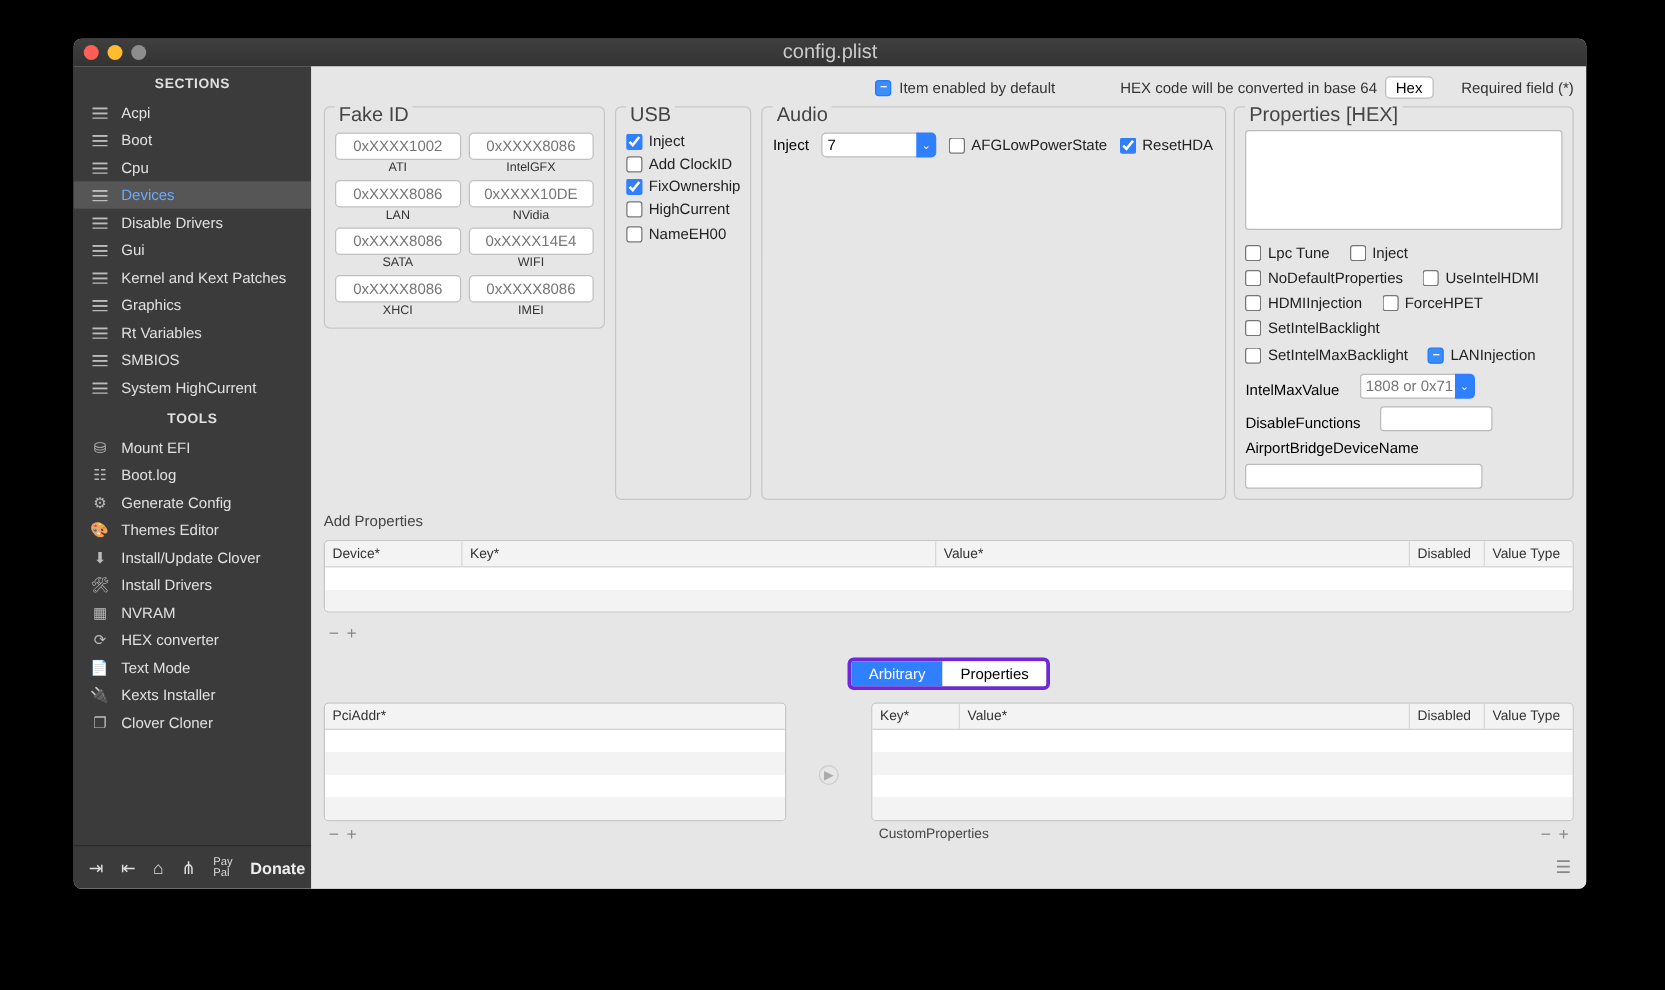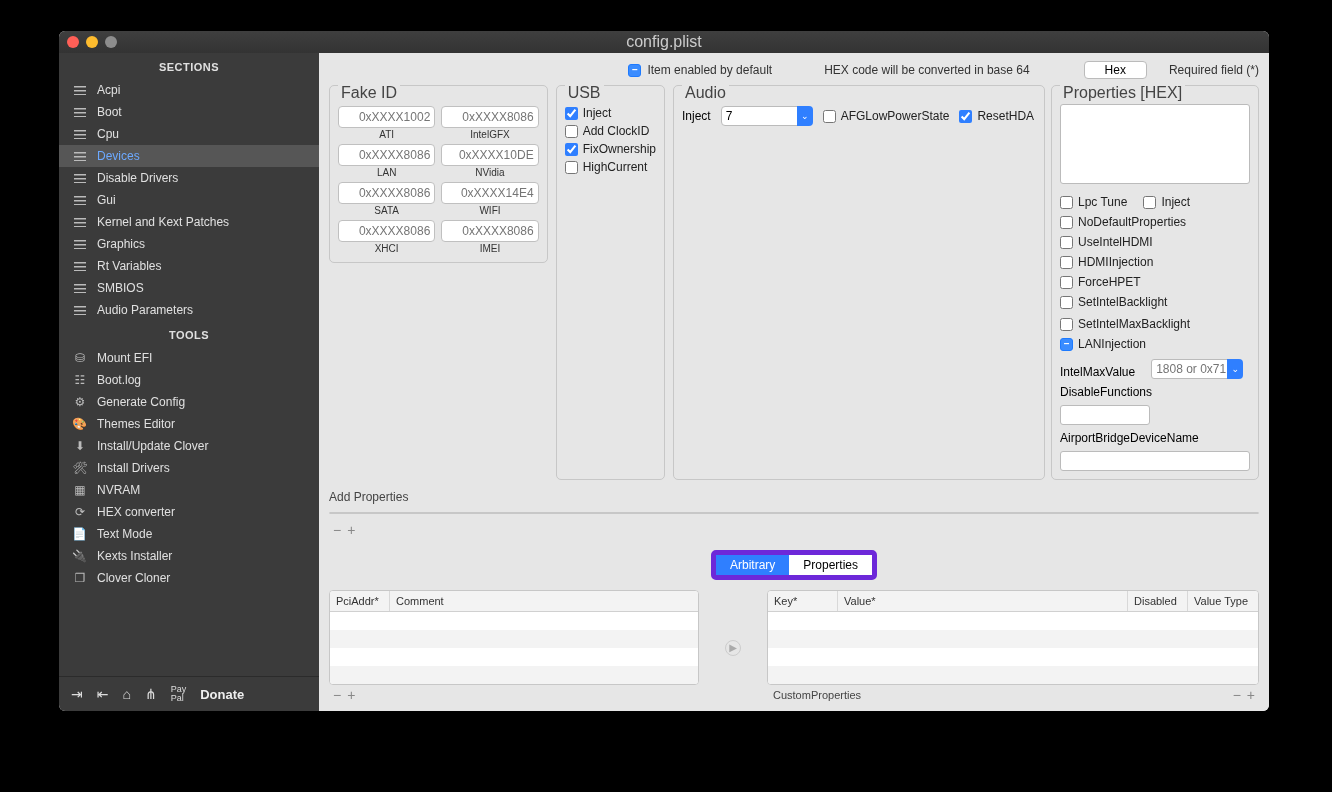--- a/index.html
+++ b/index.html
@@ -4,42 +4,42 @@
 <style>
 * { box-sizing: border-box; margin: 0; padding: 0; font-family: -apple-system, BlinkMacSystemFont, "Helvetica Neue", sans-serif; font-size: 12px; }
 body { background: #000; width: 1332px; height: 792px; position: relative; }
 .window { position: absolute; left: 59px; top: 31px; width: 1210px; height: 680px; background: #e6e6e6; border-radius: 6px; box-shadow: 0 10px 40px rgba(0,0,0,0.5); overflow: hidden; display: flex; flex-direction: column; }
 .titlebar { height: 22px; background: linear-gradient(#3f3f3f,#333); display: flex; align-items: center; padding: 0 8px; position: relative; }
 .traffic { display: flex; gap: 7px; }
 .tl { width: 12px; height: 12px; border-radius: 50%; }
 .tl.red { background: #ff5f57; } .tl.yellow { background: #febc2e; } .tl.green { background: #8d8d8d; }
 .titlebar .title { position: absolute; left: 0; right: 0; text-align: center; color: #ccc; font-size: 16px; }
 .body { flex: 1; display: flex; min-height: 0; }
-.sidebar { width: 260px; background: #3b3b3b; color: #ddd; display: flex; flex-direction: column; }
+.sidebar { width: 190px; background: #3b3b3b; color: #ddd; display: flex; flex-direction: column; }
 .sidebar-heading { text-align: center; font-weight: 600; font-size: 11px; color: #e0e0e0; padding: 8px 0 6px; letter-spacing: 0.5px; }
 .nav-item { display: flex; align-items: center; gap: 10px; padding: 4px 14px; cursor: pointer; color: #e0e0e0; font-size: 13px; }
 .nav-item.active { background: #565656; color: #6ca9ff; }
 .nav-item .nav-icon { width: 14px; height: 12px; display: inline-flex; align-items: center; justify-content: center; color: #bbb; }
 .list-icon::before { content: ""; display: block; width: 12px; height: 9px; background: linear-gradient(#bbb,#bbb) 0 0/12px 1.5px no-repeat, linear-gradient(#bbb,#bbb) 0 4px/12px 1.5px no-repeat, linear-gradient(#bbb,#bbb) 0 8px/12px 1.5px no-repeat; }
 .footer { margin-top: auto; display: flex; align-items: center; gap: 14px; padding: 8px 12px; border-top: 1px solid #2b2b2b; }
 .footer .ficon { color: #ddd; font-size: 14px; }
 .footer .donate { color: #eee; font-weight: 600; font-size: 13px; }
 .main { flex: 1; background: #e6e6e6; padding: 8px 10px 10px; display: flex; flex-direction: column; gap: 6px; overflow: auto; }
 .topbar { display: flex; align-items: center; gap: 6px; color: #333; }
 .topbar .spacer { flex: 1; }
 .mixbox { display: inline-flex; width: 13px; height: 13px; border: 1px solid #1d7aff; border-radius: 3px; background: #3a8cff; align-items: center; justify-content: center; color: #fff; font-size: 10px; line-height: 1; }
 .mixbox::after { content: "–"; font-weight: bold; }
-.hexbtn { background: #fff; border: 1px solid #bbb; border-radius: 4px; padding: 1px 20px; font-size: 12px; margin-left: 48px; }
+.hexbtn { background: #fff; border: 1px solid #bbb; border-radius: 4px; padding: 1px 8px; font-size: 12px; }
 .row1 { display: flex; gap: 8px; align-items: flex-start; }
 .group { border: 1px solid #c7c7c7; border-radius: 5px; padding: 20px 8px 8px; position: relative; background: #e6e6e6; }
 .group-title { position: absolute; top: -2px; left: 8px; font-size: 16px; color: #444; background: #e6e6e6; padding: 0 3px; }
 .fakeid { width: 225px; }
 .fakegrid { display: grid; grid-template-columns: 1fr 1fr; gap: 4px 6px; }
 .fakecell { display: flex; flex-direction: column; align-items: center; gap: 1px; }
-.fakeinput { width: 100%; height: 22px; border: 1px solid #c0c0c0; border-radius: 4px; background: #fff; color: #bbb; text-align: right; font-size: 12px; padding: 0 4px; }
+.fakeinput { width: 100%; height: 22px; border: 1px solid #c0c0c0; border-radius: 4px; background: #fff; color: #bbb; text-align: center; font-size: 12px; padding: 0 4px; }
 .fakelabel { font-size: 10px; color: #333; }
 .col2 { flex: 1; display: flex; flex-direction: row; gap: 6px; }
 .usbaudio { display: flex; gap: 8px; }
 .usb { flex: 1; }
 .audio { width: 372px; }
 .inline { display: flex; align-items: center; flex-wrap: wrap; gap: 4px 10px; }
 .cb { display: inline-flex; align-items: center; gap: 5px; font-size: 12px; color: #222; white-space: nowrap; }
 .cb input { width: 13px; height: 13px; accent-color: #2f7fff; }
 .sel { height: 20px; border: 1px solid #bbb; border-radius: 4px; background: #fff; font-size: 12px; padding: 0 4px; }
 .selwrap { display: inline-flex; align-items: center; }
@@ -52,21 +52,21 @@
 .section-label { font-size: 12px; color: #444; margin: 4px 0 2px; }
 .table { border: 1px solid #c7c7c7; border-radius: 4px; background: #fff; overflow: hidden; }
 .thead { display: flex; background: #f3f3f3; border-bottom: 1px solid #d0d0d0; }
 .th { padding: 4px 6px; font-size: 11px; color: #333; border-right: 1px solid #d8d8d8; }
 .th:last-child { border-right: none; }
 .tbody { height: 82px; background: repeating-linear-gradient(#fff 0 18px,#f3f3f3 18px 36px); }
 .tbody.short { height: 72px; }
 .pmrow { display: flex; gap: 6px; padding: 2px 4px; color: #888; }
 .pmrow .pm { cursor: pointer; font-size: 14px; }
 .tabs { display: flex; justify-content: center; margin: 4px 0; }
-.segment { display: inline-flex; border: 5px solid #6d28d9; border-radius: 5px; overflow: hidden; align-items: flex-end; }
+.segment { display: inline-flex; border: 3px solid #6d28d9; border-radius: 5px; overflow: hidden; align-items: flex-end; }
 .segbtn { padding: 3px 14px; font-size: 12px; background: #fff; border: none; cursor: pointer; }
 .segbtn.active { background: #2f7fff; color: #fff; }
 .dualtables { display: flex; gap: 26px; align-items: flex-start; }
 .dualleft { width: 370px; }
 .dualright { flex: 1; }
 .midarrow { align-self: center; color: #aaa; width: 16px; height: 16px; border: 1px solid #ccc; border-radius: 50%; display: flex; align-items: center; justify-content: center; font-size: 10px; }
 .customprops { font-size: 11px; color: #444; padding: 2px 6px; }
 .bottomright { display: flex; justify-content: flex-end; padding: 2px 2px 0; }
 .hamb { color: #888; font-size: 14px; }
 </style>
@@ -121,21 +121,21 @@
       <div class="nav-item">
           <span class="nav-icon list-icon"></span>
           <span>Rt Variables</span>
         </div>
       <div class="nav-item">
           <span class="nav-icon list-icon"></span>
           <span>SMBIOS</span>
         </div>
       <div class="nav-item">
           <span class="nav-icon list-icon"></span>
-          <span>Audio Parameters</span>
+          <span>System HighCurrent</span>
         </div>
 
       <div class="sidebar-heading">TOOLS</div>
       <div class="nav-item">
           <span class="nav-icon">⛁</span>
           <span>Mount EFI</span>
         </div>
       <div class="nav-item">
           <span class="nav-icon">☷</span>
           <span>Boot.log</span>
@@ -254,20 +254,26 @@
                   </label>
                 <label class="cb">
                     <input type="checkbox" checked="" style="">
                     <span>FixOwnership</span>
                   </label>
                 <label class="cb">
                     <input type="checkbox" style="">
                     <span>HighCurrent</span>
                   </label>
               </div>
+              <div class="inline" style="margin-top:6px">
+                <label class="cb">
+                    <input type="checkbox" style="">
+                    <span>NameEH00</span>
+                  </label>
+              </div>
             </div>
             <div class="group audio">
               <div class="group-title">Audio</div>
               <div class="inline">
                 <span>Inject</span>
                 <span class="selwrap">
                   <input class="sel" style="width: 80px;" value="7">
                   <span class="arrow">⌄</span>
                 </span>
                 <label class="cb">
@@ -361,21 +367,20 @@
           <button class="segbtn active">Arbitrary</button>
           <button class="segbtn">Properties</button>
         </div>
       </div>
 
       <div class="dualtables">
         <div class="dualleft">
           <div class="table">
             <div class="thead">
               <div class="th" style="width:60px">PciAddr*</div>
-              <div class="th" style="flex:1">Comment</div>
             </div>
             <div class="tbody short"></div>
           </div>
           <div class="pmrow">
               <span class="pm">−</span>
               <span class="pm">+</span>
             </div>
         </div>
         <div class="midarrow">▶</div>
         <div class="dualright">

